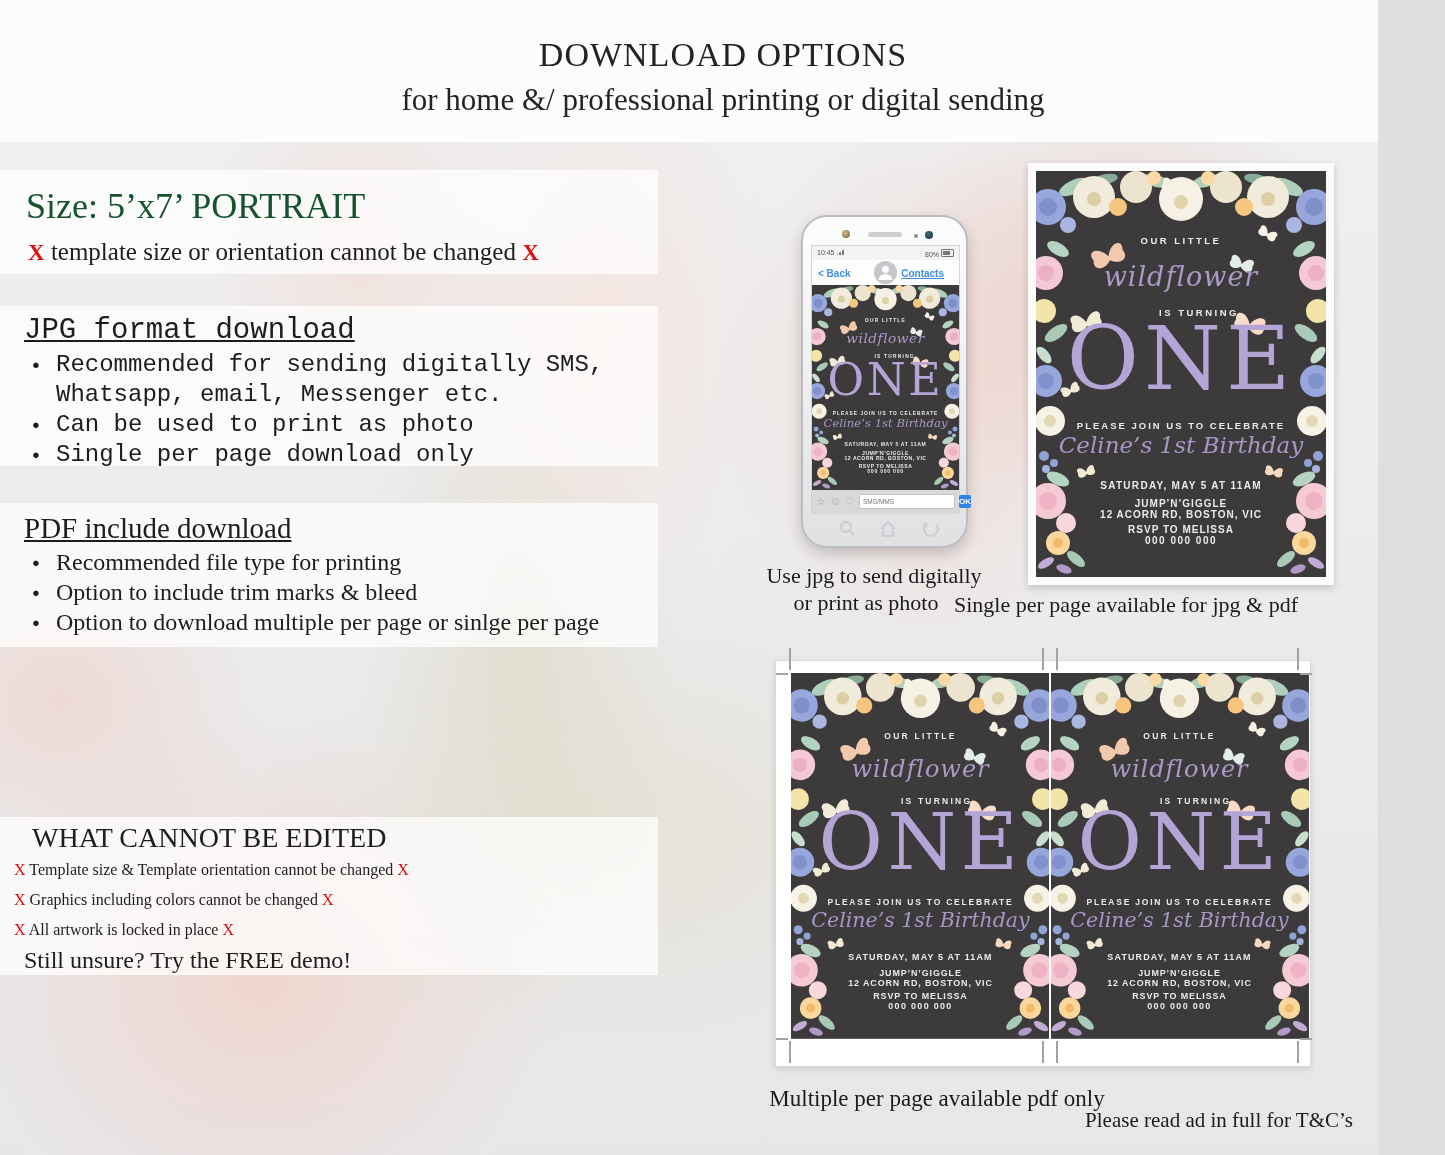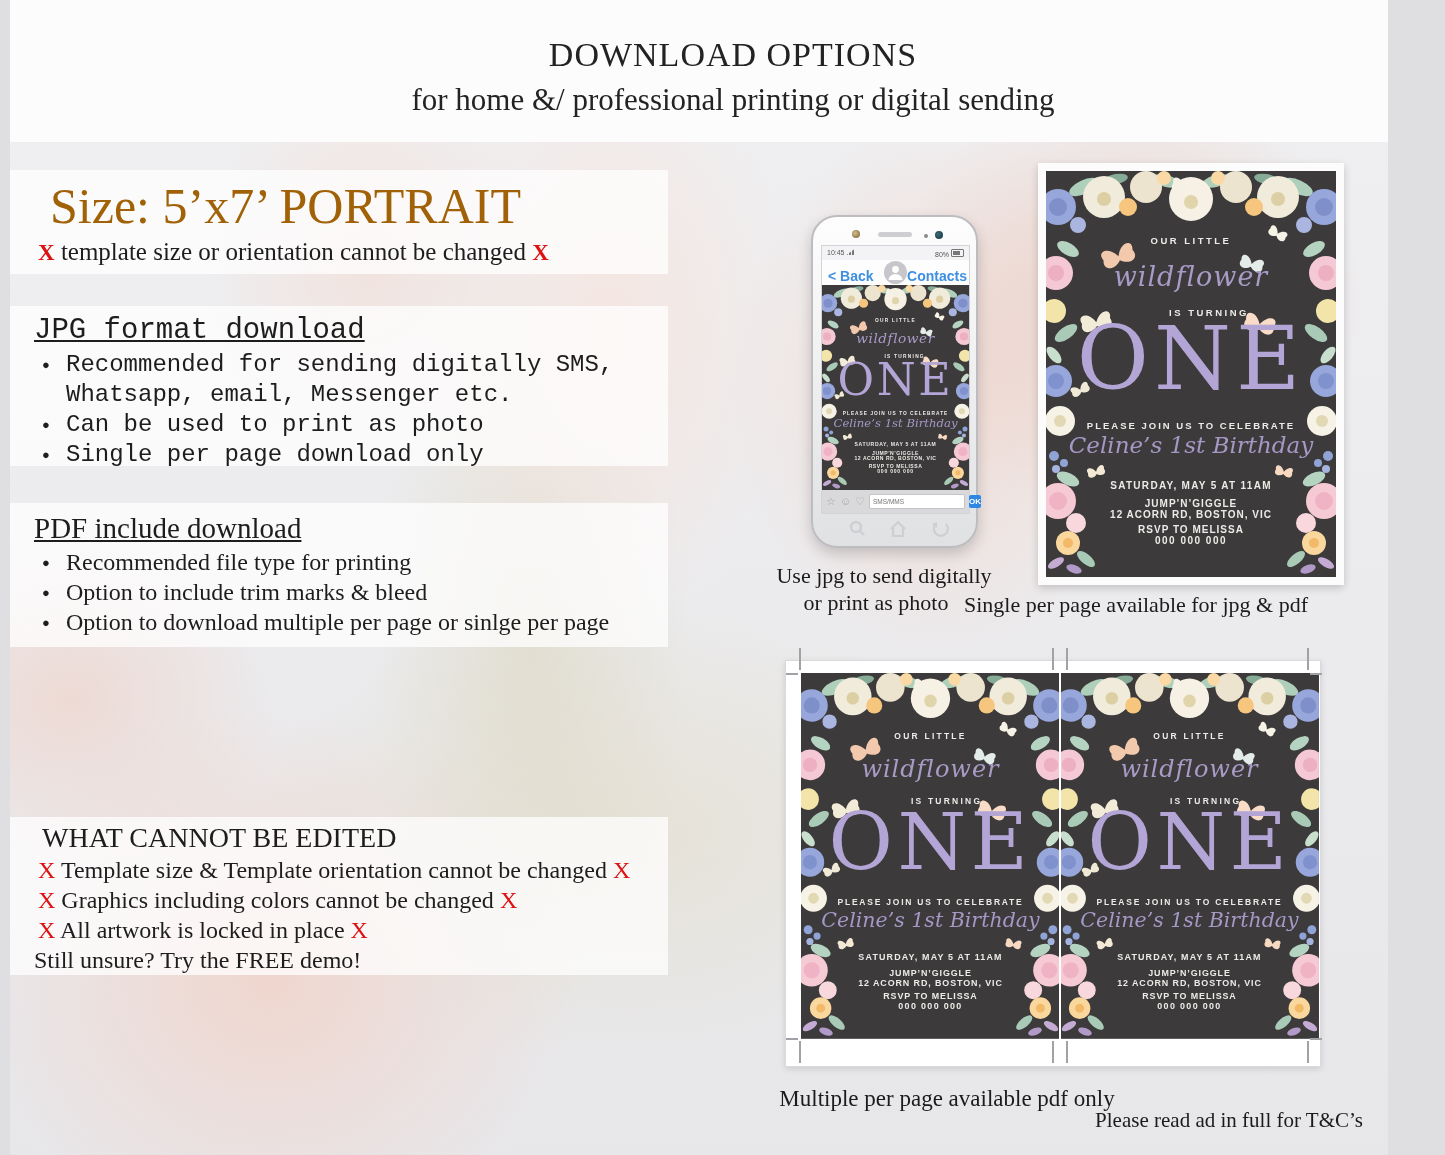--- a/index.html
+++ b/index.html
@@ -1,43 +1,43 @@
 <!DOCTYPE html>
 <html><head>
 <meta charset="utf-8">
 <style>
   html,body{margin:0;padding:0;background:#dfdfe2;}
   .canvas{position:relative;width:1378px;height:1155px;overflow:hidden;
-          font-family:"Liberation Serif",serif;color:#1d1d1d;background:#eaeaec;margin-left:10px;}
+          font-family:"Liberation Serif",serif;color:#1d1d1d;background:#eaeaec;}
   
   .bg{position:absolute;inset:0;background:
       radial-gradient(ellipse 340px 320px at 1120px 300px, rgba(235,203,193,.8), rgba(235,203,193,0) 70%),
       radial-gradient(ellipse 300px 400px at 930px 390px, rgba(241,216,207,.85), rgba(241,216,207,0) 70%),
       radial-gradient(ellipse 270px 430px at 600px 330px, rgba(245,229,223,.9), rgba(245,229,223,0) 72%),
       radial-gradient(ellipse 240px 300px at 360px 260px, rgba(242,224,217,.8), rgba(242,224,217,0) 70%),
       radial-gradient(ellipse 230px 520px at 520px 640px, rgba(221,216,196,.65), rgba(221,216,196,0) 70%),
       radial-gradient(ellipse 520px 330px at 620px 830px, rgba(228,222,205,.7), rgba(228,222,205,0) 72%),
       radial-gradient(ellipse 430px 380px at 260px 980px, rgba(240,212,203,.9), rgba(240,212,203,0) 72%),
       radial-gradient(ellipse 300px 260px at 60px 700px, rgba(238,214,206,.8), rgba(238,214,206,0) 70%),
       linear-gradient(180deg,#f0f0f2,#e7e7ea);}
   .top-band{position:absolute;left:0;top:0;width:1445px;height:142px;background:rgba(253,253,254,.92);}
   .band{position:absolute;left:0;width:658px;background:rgba(255,255,255,.74);}
   .page-title{position:absolute;left:8px;top:36px;width:1430px;text-align:center;
               font-size:34px;letter-spacing:1px;color:#232323;}
   .page-subtitle{position:absolute;left:8px;top:82px;width:1430px;text-align:center;font-size:31px;color:#232323;}
-  .size-head{padding:8px 0 0 40px;font-size:50px;line-height:56px;color:#a16207;}
+  .size-head{padding:8px 0 0 26px;font-size:36px;line-height:56px;color:#14532d;}
   .note-line{padding:4px 16px 0 28px;font-size:25px;}
   .rx{color:#dd1111;}
   .rx-b{color:#dd1111;font-weight:bold;font-size:23px;}
   .sec-head{padding:8px 0 0 24px;font-size:29px;line-height:34px;}
   .sec-head.u span{text-decoration:underline;}
   .blist{margin:2px 0 0 0;padding:0 0 0 24px;list-style:none;}
   .blist li{position:relative;padding-left:32px;font-size:24px;line-height:30px;max-width:590px;}
   .blist li::before{content:"●";position:absolute;left:8px;top:1px;font-size:13px;}
-  .xline{padding:0 0 0 28px;font-size:24px;line-height:30px;}
+  .xline{padding:0 0 0 14px;font-size:16px;line-height:30px;}
   .foot-line{padding:0 0 0 24px;font-size:24px;line-height:30px;}
   .cap{position:absolute;font-size:22px;text-align:center;color:#1b1b1b;}
 
   
   .phone{position:absolute;left:801px;top:215px;width:167px;height:333px;border-radius:26px;
          background:linear-gradient(180deg,#fdfdfd,#e0e1e3);border:2px solid #bdbdc1;
          box-shadow:0 6px 14px rgba(0,0,0,.18);box-sizing:border-box;}
   .earpiece{position:absolute;left:65px;top:15px;width:34px;height:5px;border-radius:3px;background:#cfcfd3;}
   .cam-dot{position:absolute;left:39px;top:13px;width:8px;height:8px;border-radius:50%;
            background:radial-gradient(circle at 40% 40%,#d9bd85,#6f5c3a);}
@@ -48,23 +48,23 @@
   .statusbar{position:absolute;left:0;top:0;width:147px;height:14px;background:#f3f3f5;
              font-family:"Liberation Sans",sans-serif;font-size:7px;color:#555;}
   .statusbar .left{position:absolute;left:5px;top:3px;}
   .statusbar .right{position:absolute;right:5px;top:3px;}
   .sig{display:inline-block;width:8px;height:6px;background:
        linear-gradient(90deg,#777 0 2px,transparent 2px 3px,#777 3px 5px,transparent 5px 6px,#777 6px 8px);
        clip-path:polygon(0 100%,100% 0,100% 100%);vertical-align:baseline;}
   .batt{display:inline-block;width:11px;height:6px;border:1px solid #777;border-radius:1px;position:relative;vertical-align:baseline;}
   .batt::after{content:"";position:absolute;left:1px;top:1px;bottom:1px;width:7px;background:#777;}
   .contactsbar{position:absolute;left:0;top:14px;width:147px;height:25px;background:#fdfdfe;border-bottom:7px solid #6d28d9;
-               font-family:"Liberation Sans",sans-serif;font-size:14px;font-weight:bold;color:#3f8fe0;}
+               font-family:"Liberation Sans",sans-serif;font-size:10px;font-weight:bold;color:#3f8fe0;}
   .contactsbar .back{position:absolute;left:6px;top:8px;}
-  .contactsbar .contacts{position:absolute;right:2px;top:8px;}
+  .contactsbar .contacts{position:absolute;right:15px;top:8px;text-decoration:underline;}
   .avatar{position:absolute;left:62px;top:1px;width:23px;height:23px;border-radius:50%;background:#c7c7cb;}
   .smsbar{position:absolute;left:0;top:244px;width:147px;height:23px;background:#d9d9dc;
           display:flex;align-items:center;gap:4px;padding:0 4px;box-sizing:border-box;
           font-family:"Liberation Sans",sans-serif;}
   .smsbar .ic{color:#ababaf;font-size:11px;line-height:1;}
   .sms-input{flex:1;height:13px;border:1px solid #c4c4c8;border-radius:2px;background:#fff;
              font-size:6.5px;color:#9a9aa0;padding:0 3px;font-family:"Liberation Sans",sans-serif;}
   .ok-btn{width:20px;height:13px;background:#2e86e5;color:#fff;border-radius:2px;font-size:8px;font-weight:bold;
           text-align:center;line-height:13px;}
   .navrow{position:absolute;left:0;top:300px;width:167px;height:26px;}

